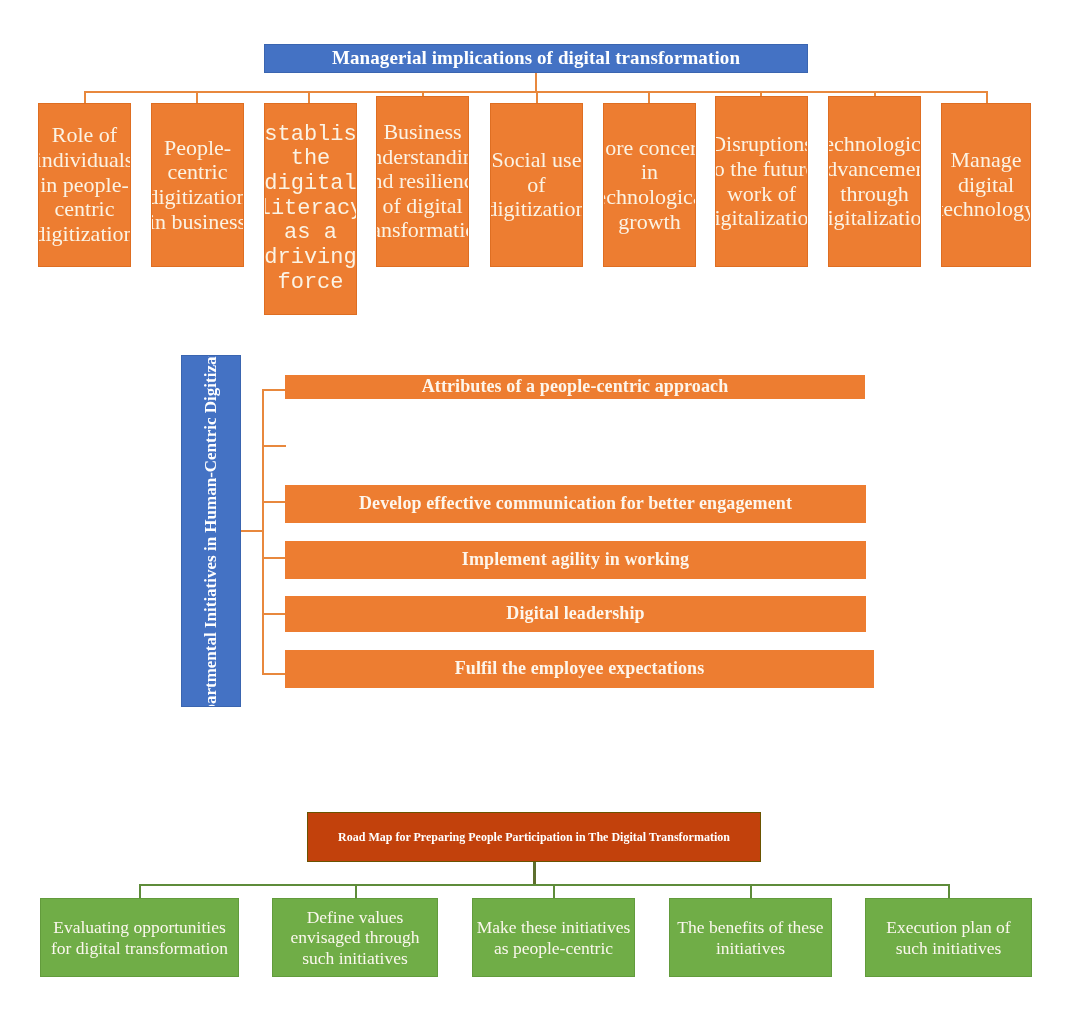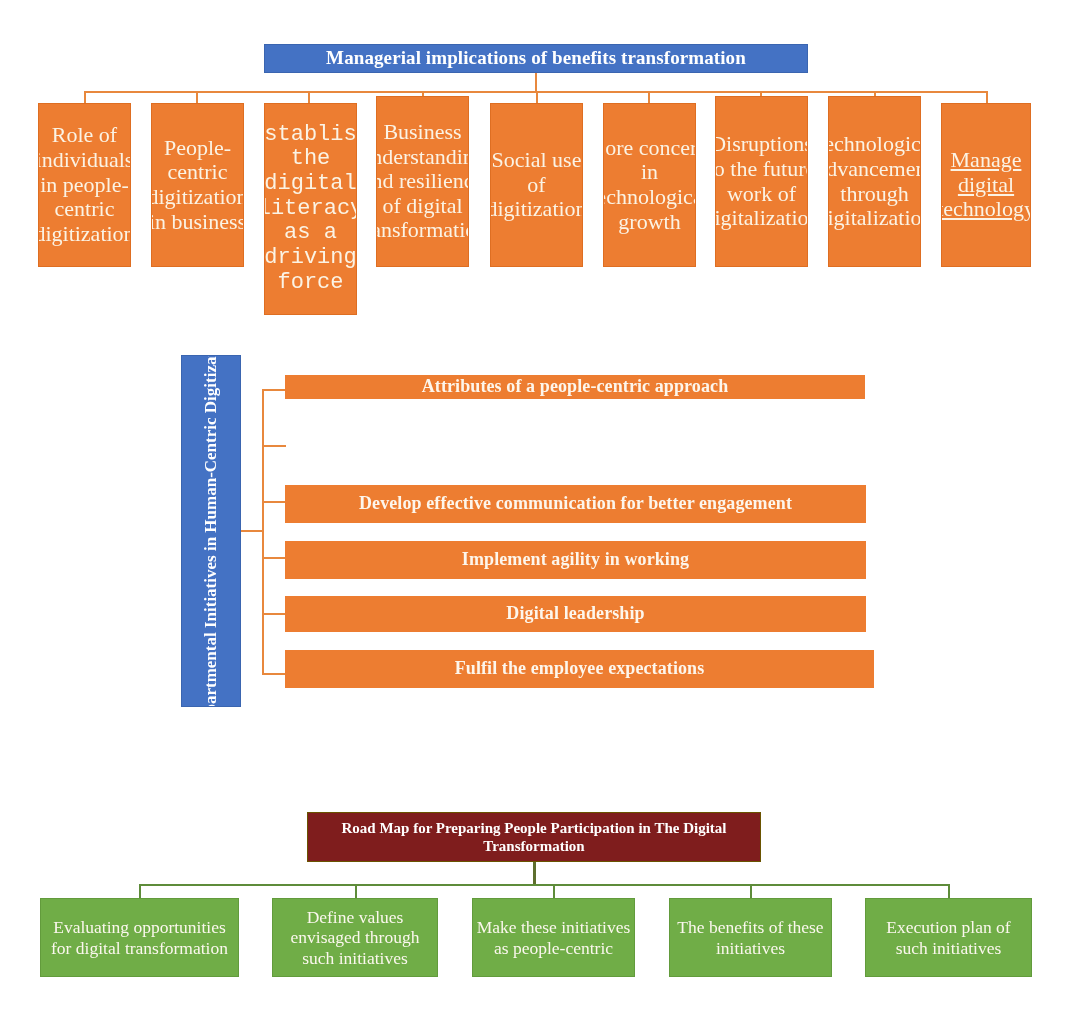--- a/index.html
+++ b/index.html
@@ -105,43 +105,43 @@
     width: 2px;
   }
   .bracket-h {
     position: absolute;
     background: #E8883D;
     height: 2px;
   }
 
   
   .s3-title {
-    background: #7f1d1d;
+    background: #c2410c;
     border: 1px solid #6A5300;
     color: #FFFFFF;
     font-weight: bold;
-    font-size: 15px;
+    font-size: 12px;
     line-height: 1.22;
     padding: 0 1px;
   }
   .s3-box {
     background: #70AD47;
     border: 1px solid #629B3C;
     color: #FBF7EE;
     font-size: 17.5px;
     line-height: 1.18;
     padding: 2px 3px;
   }
 </style>
 </head>
 <body>
 
 <div class="canvas">
 
-  <div class="node s1-title" style="left:264px; top:44px; width:544px; height:29px;">Managerial implications of benefits transformation</div>
+  <div class="node s1-title" style="left:264px; top:44px; width:544px; height:29px;">Managerial implications of digital transformation</div>
 
   <div class="line line-v-orange" style="left:535px; top:73px; width:2px; height:19px;"></div>
 
   <div class="line line-h-orange" style="left:84px; top:91px; width:904px;"></div>
 
   <div class="line line-v-orange" style="left:84px;  top:91px; height:13px;"></div>
   <div class="line line-v-orange" style="left:196px; top:91px; height:13px;"></div>
   <div class="line line-v-orange" style="left:308px; top:91px; height:13px;"></div>
   <div class="line line-v-orange" style="left:422px; top:91px; height:13px;"></div>
   <div class="line line-v-orange" style="left:536px; top:91px; height:13px;"></div>
@@ -151,21 +151,21 @@
   <div class="line line-v-orange" style="left:986px; top:91px; height:13px;"></div>
 
   <div class="node s1-box" style="left:38px;  top:103px; width:93px; height:164px;">Role of individuals in people-centric digitization</div>
   <div class="node s1-box" style="left:151px; top:103px; width:93px; height:164px;">People-centric digitization in business</div>
   <div class="node s1-box" style="left:264px; top:103px; width:93px; height:212px;font-family:Liberation Mono, monospace;">Establish the digital literacy as a driving force</div>
   <div class="node s1-box" style="left:376px; top:96px;  width:93px; height:171px;">Business understanding and resilience of digital transformation</div>
   <div class="node s1-box" style="left:490px; top:103px; width:93px; height:164px;">Social use of digitization</div>
   <div class="node s1-box" style="left:603px; top:103px; width:93px; height:164px;">Core concern in technological growth</div>
   <div class="node s1-box" style="left:715px; top:96px;  width:93px; height:171px;">Disruptions to the future work of digitalization</div>
   <div class="node s1-box" style="left:828px; top:96px;  width:93px; height:171px;">Technological advancement through digitalization</div>
-  <div class="node s1-box" style="left:941px; top:103px; width:90px; height:164px;text-decoration:underline;">Manage digital technology</div>
+  <div class="node s1-box" style="left:941px; top:103px; width:90px; height:164px;">Manage digital technology</div>
 
   <div class="node s2-label" style="left:181px; top:355px; width:60px; height:352px;">
     <span class="vtext">Departmental Initiatives in Human-Centric Digitization</span>
   </div>
 
   <div class="bracket-h" style="left:241px; top:530px; width:22px;"></div>
 
   <div class="bracket-v" style="left:262px; top:389px; height:285px;"></div>
 
   <div class="bracket-h" style="left:262px; top:389px; width:24px;"></div>

